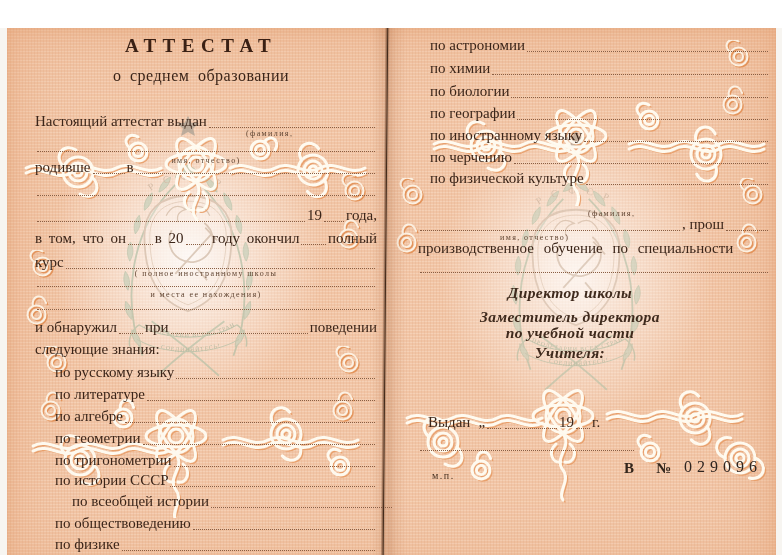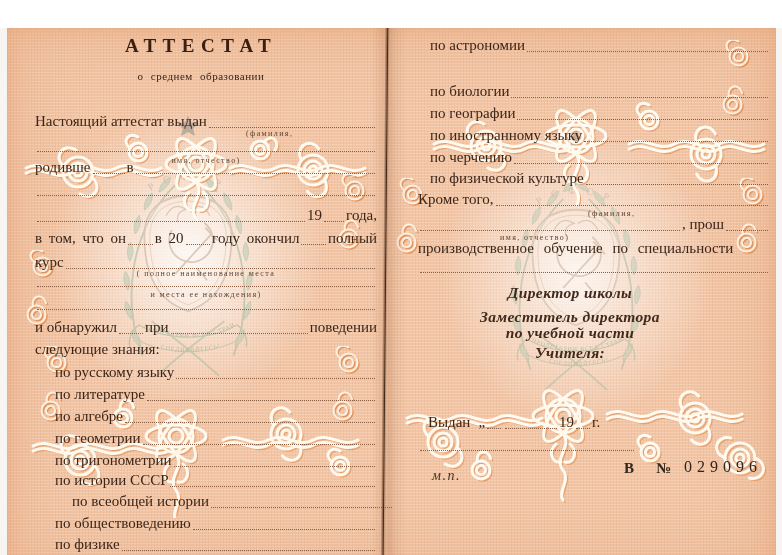--- a/index.html
+++ b/index.html
@@ -23,24 +23,24 @@
          transform:rotate(0.5deg);transform-origin:50% 0;
          background:linear-gradient(90deg,rgba(90,55,35,0),rgba(92,58,38,.75) 45%,rgba(56,33,18,.95) 55%,rgba(120,80,55,.30) 75%,rgba(120,80,55,0));}
   
   .t{position:absolute;white-space:nowrap;color:#3b2519;font-size:15px;line-height:16px;z-index:2;}
   .row{display:flex;align-items:flex-end;}
   .row > span{display:inline-block;}
   .d{border-bottom:1.6px dotted #8a5f44;height:12px;margin:0 2px 1px 2px;}
   .f{flex:1;}
   .ctr{text-align:center;}
   .title{font-weight:bold;font-size:19px;letter-spacing:6.5px;color:#3a2014;}
-  .subtitle{font-size:11px;letter-spacing:.5px;word-spacing:4px;}
+  .subtitle{font-size:16px;letter-spacing:.5px;word-spacing:4px;}
   .cap{position:absolute;font-size:8px;letter-spacing:1.4px;color:#5f4330;z-index:2;line-height:9px;}
   .it{font-style:italic;font-weight:bold;font-size:15.5px;color:#3f2a1d;letter-spacing:.4px;}
-  .mp{font-size:14px;letter-spacing:1.5px;color:#4a3322;font-style:italic;}
+  .mp{font-size:10px;letter-spacing:1.5px;color:#4a3322;}
   .ser{font-weight:bold;font-size:15px;color:#33261c;}
   .num{font-size:16px;letter-spacing:5px;color:#2f2520;}
   .ws3{word-spacing:3px;} .ws6{word-spacing:6px;}
   
   svg.dec{position:absolute;z-index:1;pointer-events:none;}
   .ow{fill:none;stroke:#fffdf4;stroke-width:3;stroke-linecap:round;opacity:.95;}
   .oo{fill:none;stroke:#e79a62;stroke-width:1.3;stroke-linecap:round;opacity:.85;}
   .oo2{fill:none;stroke:#e28f54;stroke-width:1.6;stroke-linecap:round;opacity:.9;}
   .ow2{fill:none;stroke:#fdf6ea;stroke-width:2;stroke-linecap:round;opacity:.9;}
 </style>
@@ -258,21 +258,21 @@
         <span class="d f"></span>
         <span>году  окончил</span>
         <span class="d f"></span>
         <span>полный</span>
       </div>
 
       <div class="t row" style="left:35px;top:226px;width:342px">
         <span>курс</span>
         <span class="d f"></span>
       </div>
-      <div class="cap ctr" style="left:35px;top:241px;width:342px">( полное  наименование  места</div>
+      <div class="cap ctr" style="left:35px;top:241px;width:342px">( полное  иностранному  школы</div>
 
       <div class="t row" style="left:35px;top:246px;width:342px">
         <span class="d f"></span>
       </div>
       <div class="cap ctr" style="left:35px;top:262px;width:342px">и места  ее  нахождения)</div>
 
       <div class="t row" style="left:35px;top:269px;width:342px">
         <span class="d f"></span>
       </div>
 
@@ -320,20 +320,24 @@
         </div>
       <div class="t row" style="left:55px;top:487px;width:322px">
         <span>по обществоведению</span>
           <span class="d f"></span>
         </div>
 
       <div class="t row" style="left:430px;top:9px;width:340px">
         <span>по астрономии</span>
           <span class="d f"></span>
         </div>
+      <div class="t row" style="left:430px;top:32px;width:340px">
+        <span>по химии</span>
+          <span class="d f"></span>
+        </div>
       <div class="t row" style="left:430px;top:55px;width:340px">
         <span>по биологии</span>
           <span class="d f"></span>
         </div>
       <div class="t row" style="left:430px;top:77px;width:340px">
         <span>по географии</span>
           <span class="d f"></span>
         </div>
       <div class="t row" style="left:430px;top:99px;width:340px">
         <span>по иностранному языку</span>
@@ -341,24 +345,20 @@
         </div>
       <div class="t row" style="left:430px;top:121px;width:340px">
         <span>по черчению</span>
           <span class="d f"></span>
         </div>
       <div class="t row" style="left:430px;top:142px;width:340px">
         <span>по физической культуре</span>
           <span class="d f"></span>
         </div>
 
-      <div class="t row" style="left:418px;top:163px;width:352px">
-        <span>Кроме того,</span>
-        <span class="d f"></span>
-      </div>
       <div class="cap" style="left:588px;top:181px">(фамилия,</div>
 
       <div class="t row" style="left:418px;top:188px;width:352px">
         <span class="d f"></span>
         <span>, прош</span>
         <span class="d" style="width:42px"></span>
       </div>
       <div class="cap" style="left:500px;top:205px">имя,  отчество)</div>
 
       <div class="t ws6" style="left:418px;top:212px">производственное  обучение  по  специальности</div>

